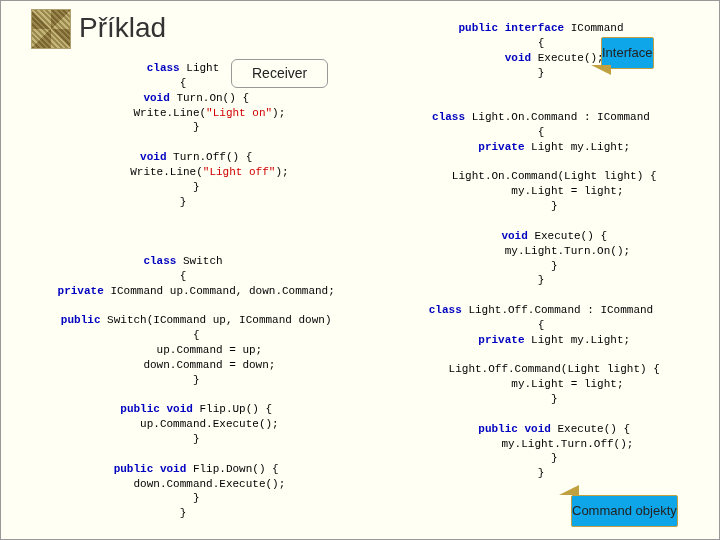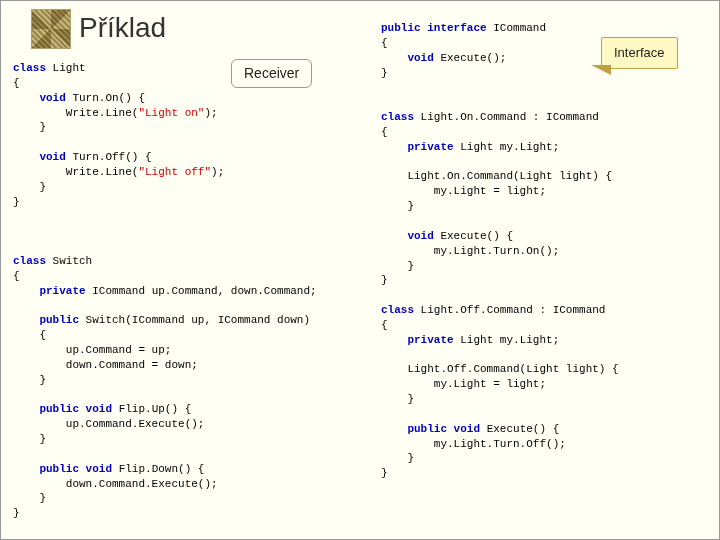--- a/index.html
+++ b/index.html
@@ -13,20 +13,21 @@
     line-height: 1.35;
     color: #000;
     overflow: hidden;
   }
   .page {
     position: relative;
     width: 720px;
     height: 540px;
     border: 1px solid #999;
     box-sizing: border-box;
+    text-align: center;
   }
   .title {
     position: absolute;
     top: 8px;
     left: 78px;
     font-family: Arial, sans-serif;
     font-size: 28px;
     font-weight: normal;
     color: #333;
   }
@@ -58,33 +59,33 @@
   }
   .kw { color: #0000c0; font-weight: bold; }
   .str { color: #d00000; }
   .note {
     position: absolute;
     font-family: Arial, sans-serif;
     font-size: 14px;
     color: #222;
     border: 1px solid #999;
     background: #fffff4;
-    padding: 4px 12px;
+    padding: 4px 20px;
     border-radius: 6px;
   }
   .callout {
     position: absolute;
     font-family: Arial, sans-serif;
     font-size: 13px;
     color: #222;
   }
   .callout .bubble {
     border: 1px solid #c0a040;
-    background: #fef9c3;
-    padding: 6px 12px;
+    background: #0ea5e9;
+    padding: 6px 0;
     border-radius: 2px;
     display: inline-block;
   }
   .callout .tail {
     position: absolute;
     width: 0;
     height: 0;
     border-top: 10px solid #c0a040;
     border-left: 20px solid transparent;
   }
@@ -101,20 +102,24 @@
 <div class="page">
 
   <div class="logo"></div>
   <div class="title">Příklad</div>
 
   <div class="note receiver">Receiver</div>
 
   <div class="callout interface">
     <div class="tail"></div>
     <div class="bubble">Interface</div>
+  </div>
+  <div class="callout cmdobj">
+    <div class="tail"></div>
+    <div class="bubble">Command objekty</div>
   </div>
 
   <div class="col left"><span class="kw">class</span><span> Light</span>
 <span>{</span>
 <span class="kw">    void</span><span> Turn.On() {</span>
 <span>        Write.Line(</span><span class="str">"Light on"</span><span>);</span>
 <span>    }</span>
 <span></span>
 <span class="kw">    void</span><span> Turn.Off() {</span>
 <span>        Write.Line(</span><span class="str">"Light off"</span><span>);</span>

